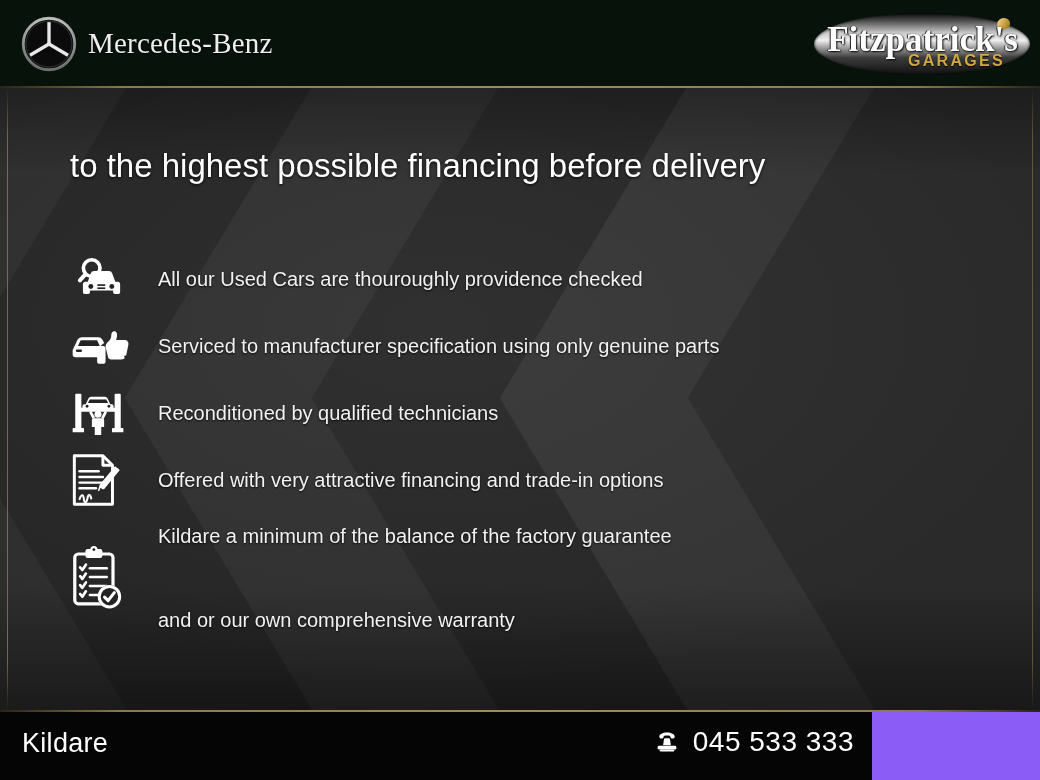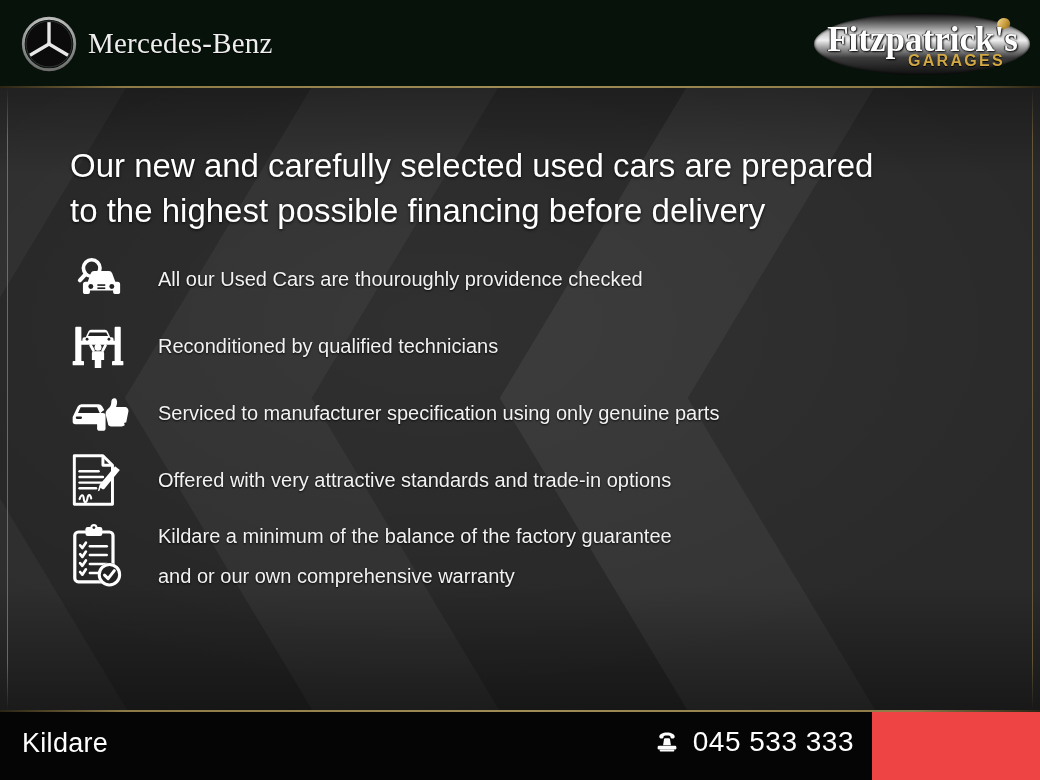--- a/index.html
+++ b/index.html
@@ -10,21 +10,21 @@
   }
   body {
     font-family: "Liberation Sans", sans-serif;
   }
 
   #slide {
     position: relative;
     width: 1040px;
     height: 780px;
     overflow: hidden;
-    background: #ef4444;
+    background: #8b5cf6;
   }
 
   
   .header {
     position: absolute;
     left: 0; top: 0;
     width: 1040px;
     height: 86px;
     background: #06120a;
     z-index: 40;
@@ -211,21 +211,21 @@
     padding-left: 4px;
     box-sizing: border-box;
   }
   .bullet .txt {
     font-size: 20px;
     line-height: 40px;
     color: #f2f2f2;
     text-shadow: 0 1px 2px rgba(0,0,0,0.85);
     white-space: nowrap;
   }
-  .bullet .txt .l2 { display: block; }
+  .bullet .txt .l2 { display: block; margin-top: 44px; }
 
   
   .footer-rule {
     position: absolute;
     left: 0; top: 710px;
     width: 1040px; height: 2px;
     background: linear-gradient(90deg,#2b2415 0%, #8d7a46 12%, #a08c55 50%, #8d7a46 88%, #2b2415 100%);
     z-index: 41;
   }
   .footer {
@@ -322,40 +322,55 @@
         <i class="down"></i>
       </div>
     <div class="body-shade"></div>
   </div>
   <div class="edge-left"></div>
   <div class="edge-right"></div>
 
   <div class="content">
 
     <div class="headline">
-      <span>Our new and carefully selected used cars are prepared</span>
       <span>to the highest possible financing before delivery</span>
     </div>
 
     <div class="bullets">
 
       <div class="bullet">
         <span class="ico">
           <svg viewBox="0 0 64 64" width="60" height="56" fill="#ffffff">
             <path d="M18 35 l3.5-9.5 a4 4 0 0 1 3.7-2.6 h17 a4 4 0 0 1 3.7 2.6 L49.5 35 h2.5 a3 3 0 0 1 3 3 v9 a2 2 0 0 1-2 2 h-4 a2 2 0 0 1-2-2 v-2 H20.5 v2 a2 2 0 0 1-2 2 h-4 a2 2 0 0 1-2-2 v-9 a3 3 0 0 1 3-3 z"></path>
             <circle cx="21.5" cy="40.5" r="2.8" fill="#232323"></circle>
             <circle cx="45.5" cy="40.5" r="2.8" fill="#232323"></circle>
             <rect x="29" y="38" width="9" height="1.9" fill="#232323"></rect>
             <rect x="29" y="41.6" width="9" height="1.9" fill="#232323"></rect>
             <circle cx="22.5" cy="19.5" r="9.5" fill="none" stroke="#ffffff" stroke-width="4.2"></circle>
             <line x1="15" y1="27" x2="9" y2="33.5" stroke="#ffffff" stroke-width="4.6" stroke-linecap="round"></line>
           </svg>
         </span>
         <span class="txt">
           <span>All our Used Cars are thouroughly providence checked</span>
+        </span>
+      </div>
+
+      <div class="bullet">
+        <span class="ico">
+          <svg viewBox="0 0 72 52" width="64" height="47" fill="#ffffff">
+            <path d="M3 30 l5.5-11.5 A5 5 0 0 1 13 15.5 h19 a5 5 0 0 1 4.3 2.5 l2.2 4 -3 2.2 a8 8 0 0 0-3 6.2 V38 H6 a3 3 0 0 1-3-3 z"></path>
+            <path d="M12 19 h18.5 l3 6.5 H9 z" fill="#232323"></path>
+            <rect x="6.5" y="29.5" width="7" height="2.6" rx="1.2" fill="#232323"></rect>
+            <path d="M40 26.5 c0-3 1.6-4.3 3.2-6 1.6-1.7 3-3.6 3.2-6.4 .1-1.6 .2-3.2 1.3-4.3 1.4-1.4 3.8-1 4.7 .8 1 2 .6 5-.6 8.2 h9.9 a4.1 4.1 0 0 1 4 5 l-2.5 12.4 a5.3 5.3 0 0 1-5.2 4.3 H46 a3.4 3.4 0 0 1-3.4-3.4 z"></path>
+            <rect x="30.5" y="25.5" width="9.5" height="20" rx="3"></rect>
+            <circle cx="62.5" cy="37.5" r="1.5" fill="#232323"></circle>
+          </svg>
+        </span>
+        <span class="txt">
+          <span>Serviced to manufacturer specification using only genuine parts</span>
         </span>
       </div>
 
       <div class="bullet">
         <span class="ico">
           <svg viewBox="0 0 64 64" width="56" height="56" fill="#ffffff">
             <rect x="6" y="10" width="7" height="42" rx="1"></rect>
             <rect x="51" y="10" width="7" height="42" rx="1"></rect>
             <rect x="3" y="49" width="13" height="5" rx="1"></rect>
             <rect x="48" y="49" width="13" height="5" rx="1"></rect>
@@ -370,52 +385,36 @@
             <rect x="37.5" y="29.5" width="3.2" height="9.5" rx="1.4" transform="rotate(28 39 34)"></rect>
           </svg>
         </span>
         <span class="txt">
           <span>Reconditioned by qualified technicians</span>
         </span>
       </div>
 
       <div class="bullet">
         <span class="ico">
-          <svg viewBox="0 0 72 52" width="64" height="47" fill="#ffffff">
-            <path d="M3 30 l5.5-11.5 A5 5 0 0 1 13 15.5 h19 a5 5 0 0 1 4.3 2.5 l2.2 4 -3 2.2 a8 8 0 0 0-3 6.2 V38 H6 a3 3 0 0 1-3-3 z"></path>
-            <path d="M12 19 h18.5 l3 6.5 H9 z" fill="#232323"></path>
-            <rect x="6.5" y="29.5" width="7" height="2.6" rx="1.2" fill="#232323"></rect>
-            <path d="M40 26.5 c0-3 1.6-4.3 3.2-6 1.6-1.7 3-3.6 3.2-6.4 .1-1.6 .2-3.2 1.3-4.3 1.4-1.4 3.8-1 4.7 .8 1 2 .6 5-.6 8.2 h9.9 a4.1 4.1 0 0 1 4 5 l-2.5 12.4 a5.3 5.3 0 0 1-5.2 4.3 H46 a3.4 3.4 0 0 1-3.4-3.4 z"></path>
-            <rect x="30.5" y="25.5" width="9.5" height="20" rx="3"></rect>
-            <circle cx="62.5" cy="37.5" r="1.5" fill="#232323"></circle>
-          </svg>
-        </span>
-        <span class="txt">
-          <span>Serviced to manufacturer specification using only genuine parts</span>
-        </span>
-      </div>
-
-      <div class="bullet">
-        <span class="ico">
           <svg viewBox="0 0 60 64" width="52" height="56" fill="none">
             <path d="M5 4 h33 l11 11 v45 H5 z" fill="none" stroke="#ffffff" stroke-width="3.4" stroke-linejoin="round"></path>
             <path d="M38 4 v11 h11" fill="none" stroke="#ffffff" stroke-width="3.4" stroke-linejoin="round"></path>
             <g stroke="#ffffff" stroke-width="2.8" stroke-linecap="round">
               <line x1="11" y1="22" x2="33" y2="22"></line>
               <line x1="11" y1="28.5" x2="38" y2="28.5"></line>
               <line x1="11" y1="35" x2="38" y2="35"></line>
               <line x1="11" y1="41.5" x2="30" y2="41.5"></line>
             </g>
             <path d="M11 54 c2-6 4.5-6 5 0 .4 5 3.2 5 4.2 -1 .8-5 3.4-4.6 4.3 .4" fill="none" stroke="#ffffff" stroke-width="2.4" stroke-linecap="round"></path>
             <path d="M52 16 l5.5 4.5 -18 22 -7.5 2.5 2.2 -7.6 z" fill="#ffffff"></path>
             <path d="M34 45 l1.2 -4.2 3 2.5 z" fill="#232323"></path>
           </svg>
         </span>
         <span class="txt">
-          <span>Offered with very attractive standards and trade-in options</span>
+          <span>Offered with very attractive financing and trade-in options</span>
         </span>
       </div>
 
       <div class="bullet">
         <span class="ico">
           <svg viewBox="0 0 60 72" width="54" height="64" fill="none">
             <rect x="5" y="9" width="43" height="56" rx="4" stroke="#ffffff" stroke-width="3.6"></rect>
             <rect x="17" y="3.5" width="19" height="10" rx="2.5" fill="#ffffff"></rect>
             <circle cx="26.5" cy="4" r="4" fill="#ffffff"></circle>
             <circle cx="26.5" cy="4" r="1.6" fill="#232323"></circle>

